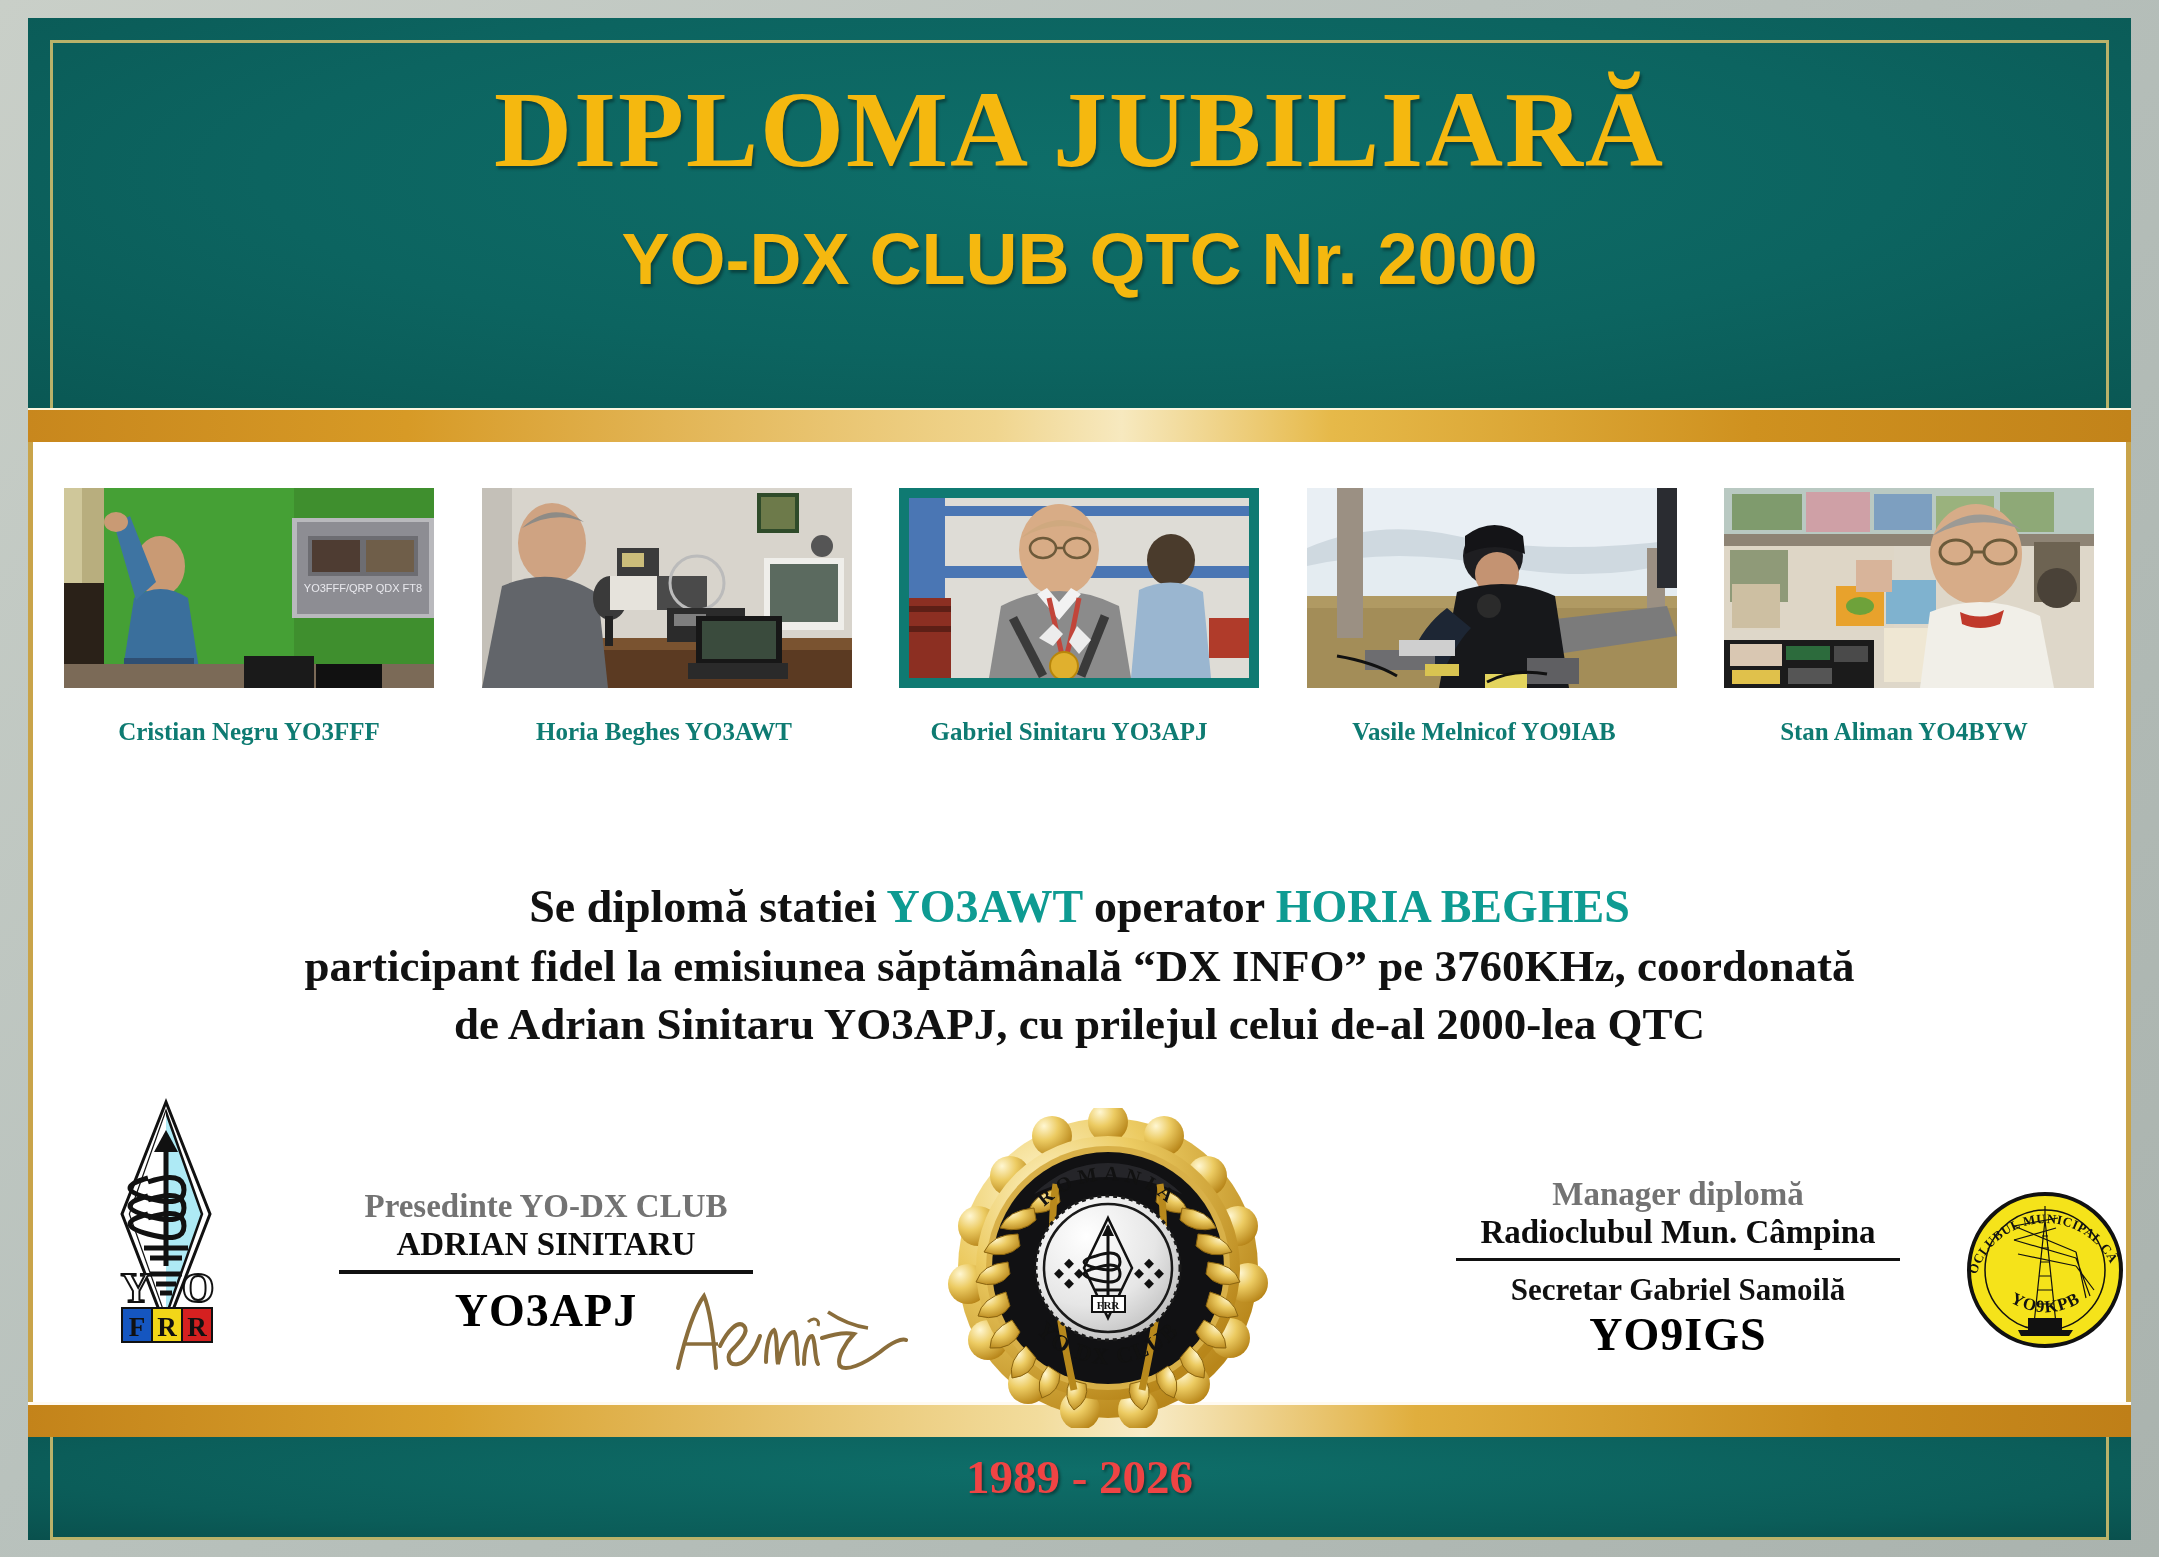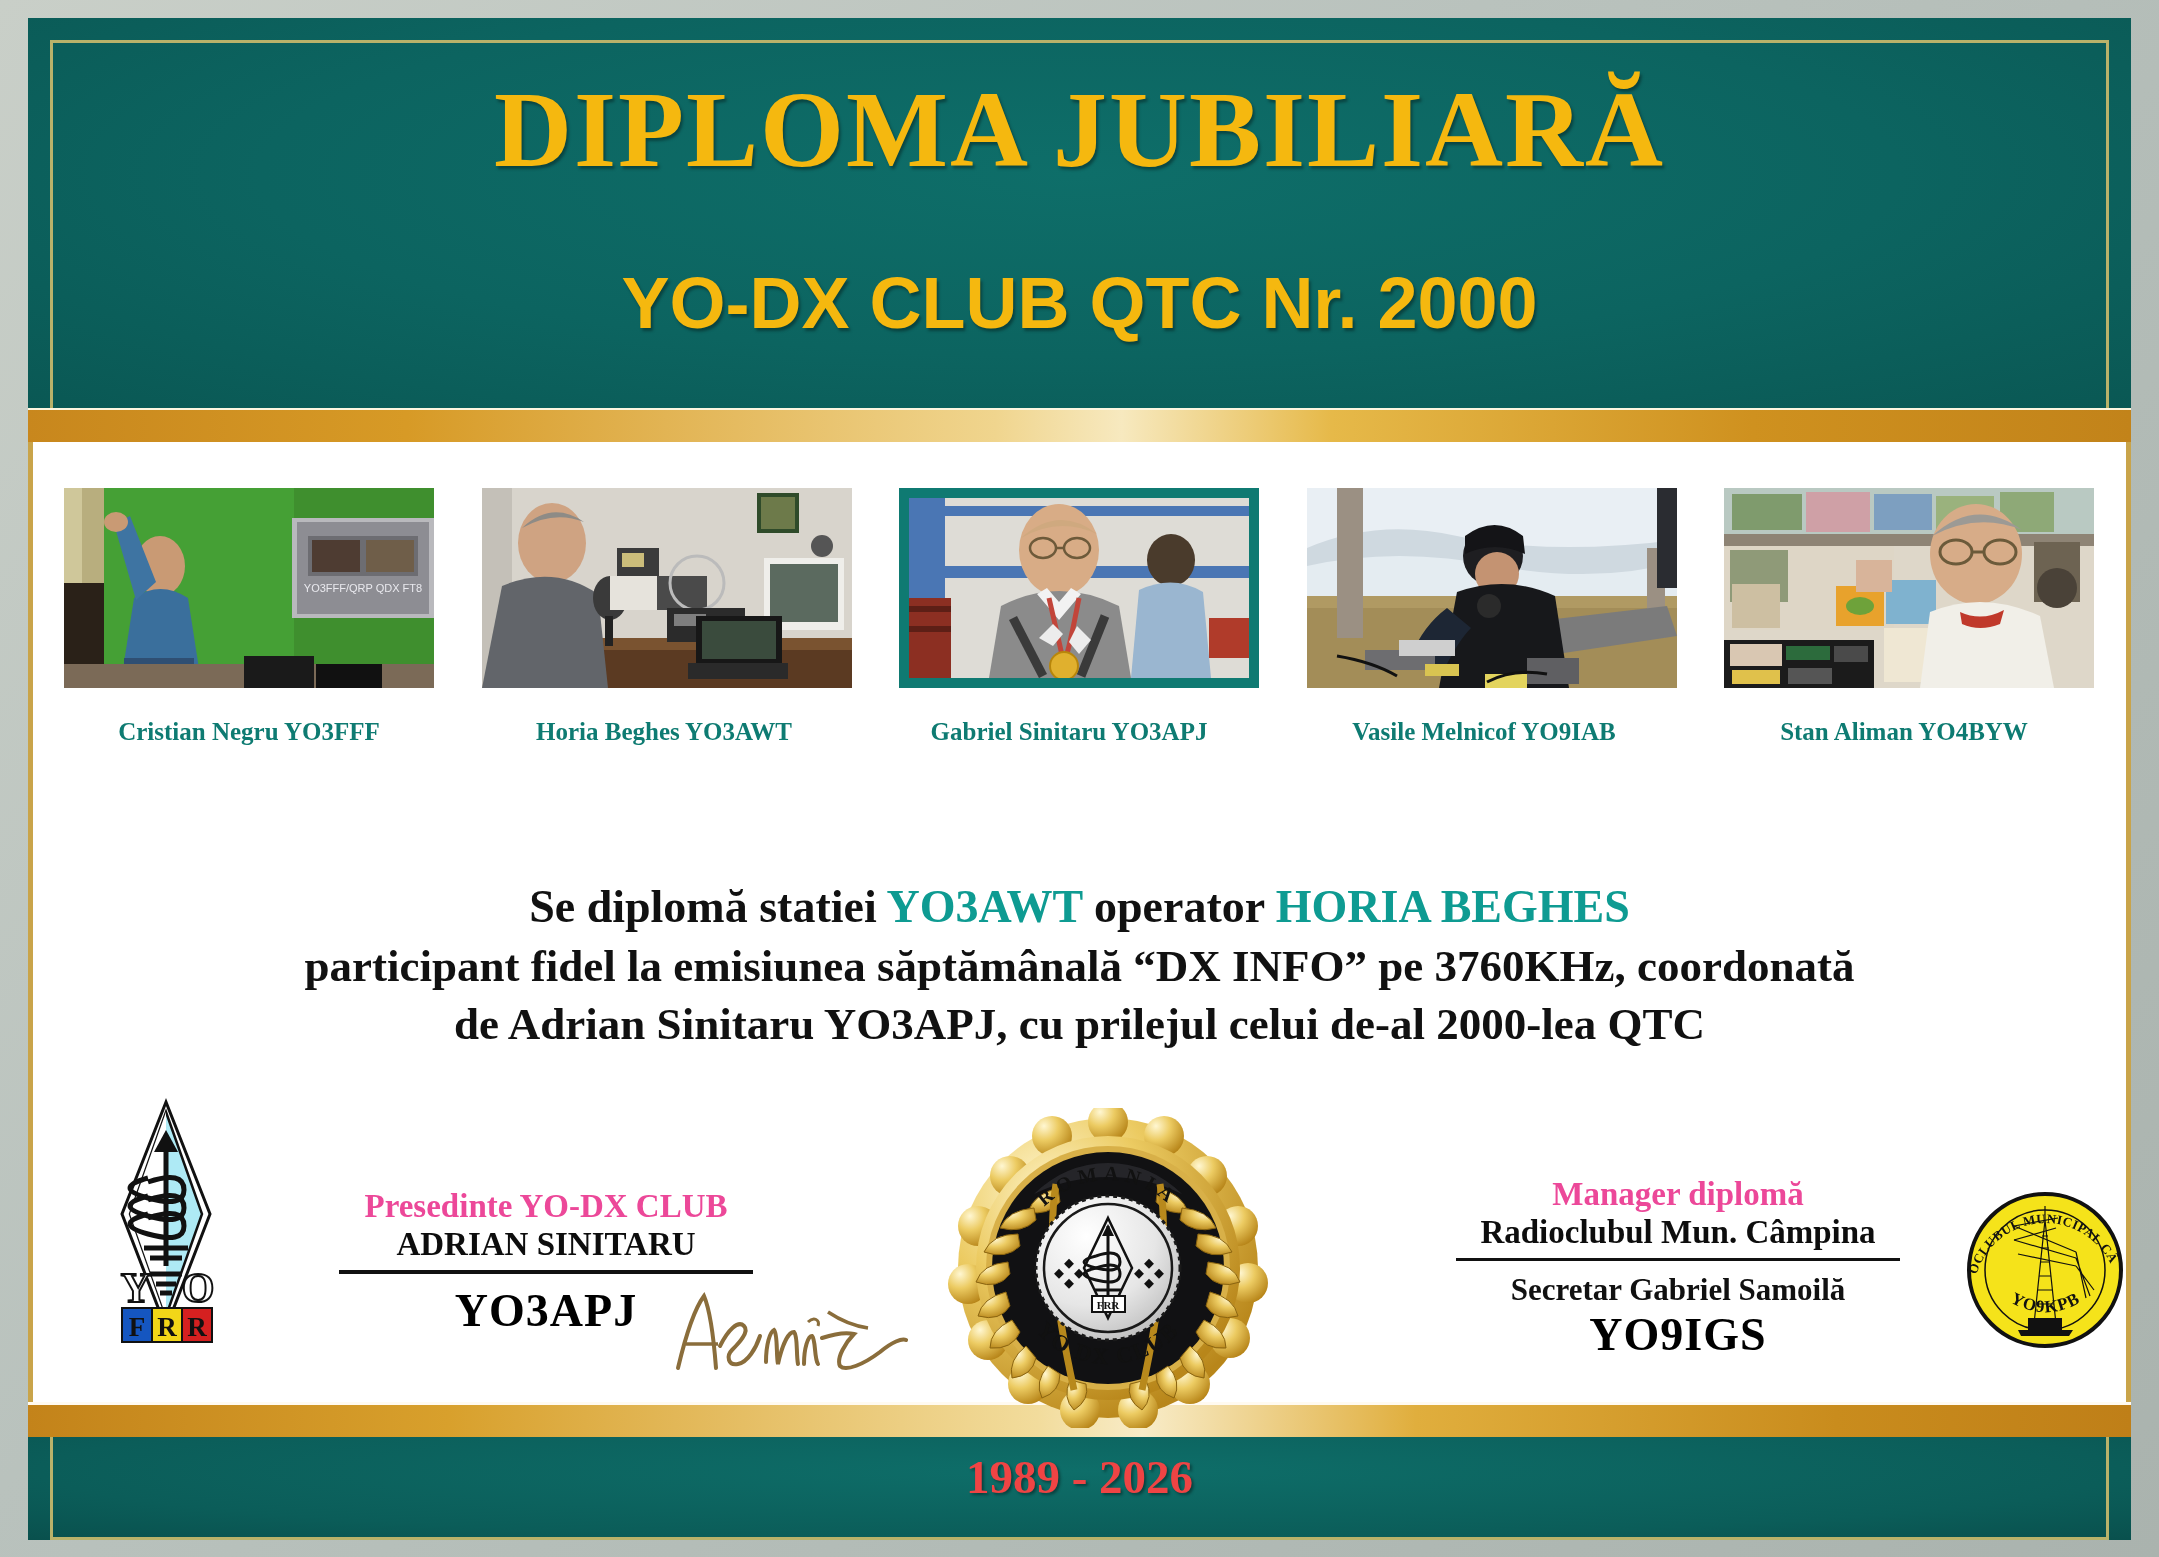--- a/index.html
+++ b/index.html
@@ -39,21 +39,20 @@
     text-shadow:2px 3px 3px rgba(0,0,0,.35);
   }
   .title-sub{
     position:absolute;left:0;right:0;top:205px;
     text-align:center;
     font-size:72px;line-height:1.0;
     font-weight:bold;
     color:#f5b80f;
     font-family:"Liberation Sans", sans-serif;
     text-shadow:2px 3px 3px rgba(0,0,0,.35);
-    margin-top:44px;
   }
 
   
   .gold-band{
     position:absolute;left:0;top:390px;width:2103px;height:34px;
     background:linear-gradient(90deg,#c8871d 0%,#d79a26 18%,#f0d58e 46%,#f7e9bf 52%,#e6b949 62%,#cf911f 82%,#c2831a 100%);
     border-top:2px solid #fdf6e0;
   }
 
   
@@ -97,21 +96,21 @@
 
   
   .sig-left{
     position:absolute;left:238px;top:1170px;width:560px;text-align:center;
     font-family:"Liberation Serif", serif;
   }
   .sig-right{
     position:absolute;left:1350px;top:1158px;width:600px;text-align:center;
     font-family:"Liberation Serif", serif;
   }
-  .sig-line1{font-size:33px;font-weight:bold;color:#ec4899;line-height:1.15;}
+  .sig-line1{font-size:33px;font-weight:bold;color:#737373;line-height:1.15;}
   .sig-line2{font-size:33px;font-weight:bold;color:#0d0d0d;line-height:1.15;}
   .rule{height:4px;background:#111;margin:6px auto 10px auto;width:74%;}
   .sig-call{font-size:46px;font-weight:bold;color:#000;letter-spacing:1px;}
   .sig-sub{font-size:31px;font-weight:bold;color:#111;line-height:1.2;}
 
   .handsig{
     position:absolute;left:640px;top:1268px;width:240px;height:90px;
   }
 
   

